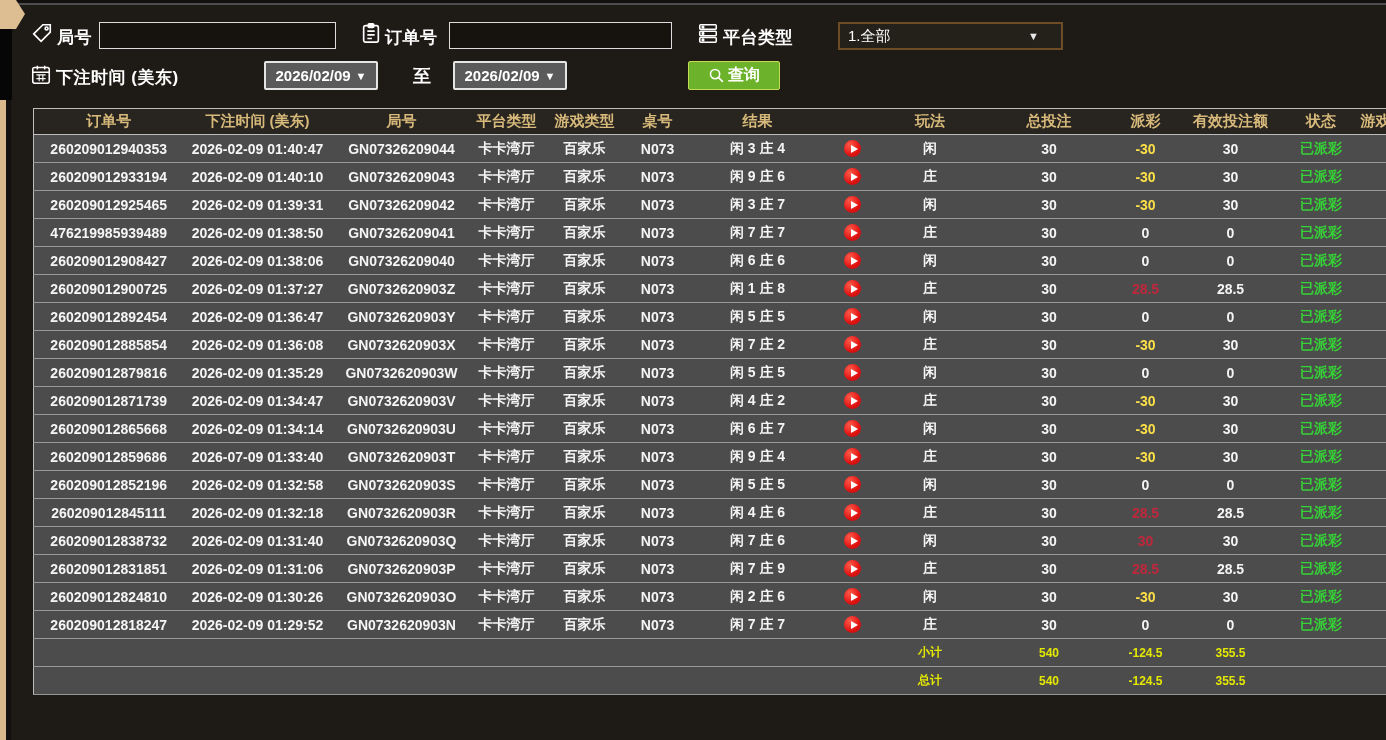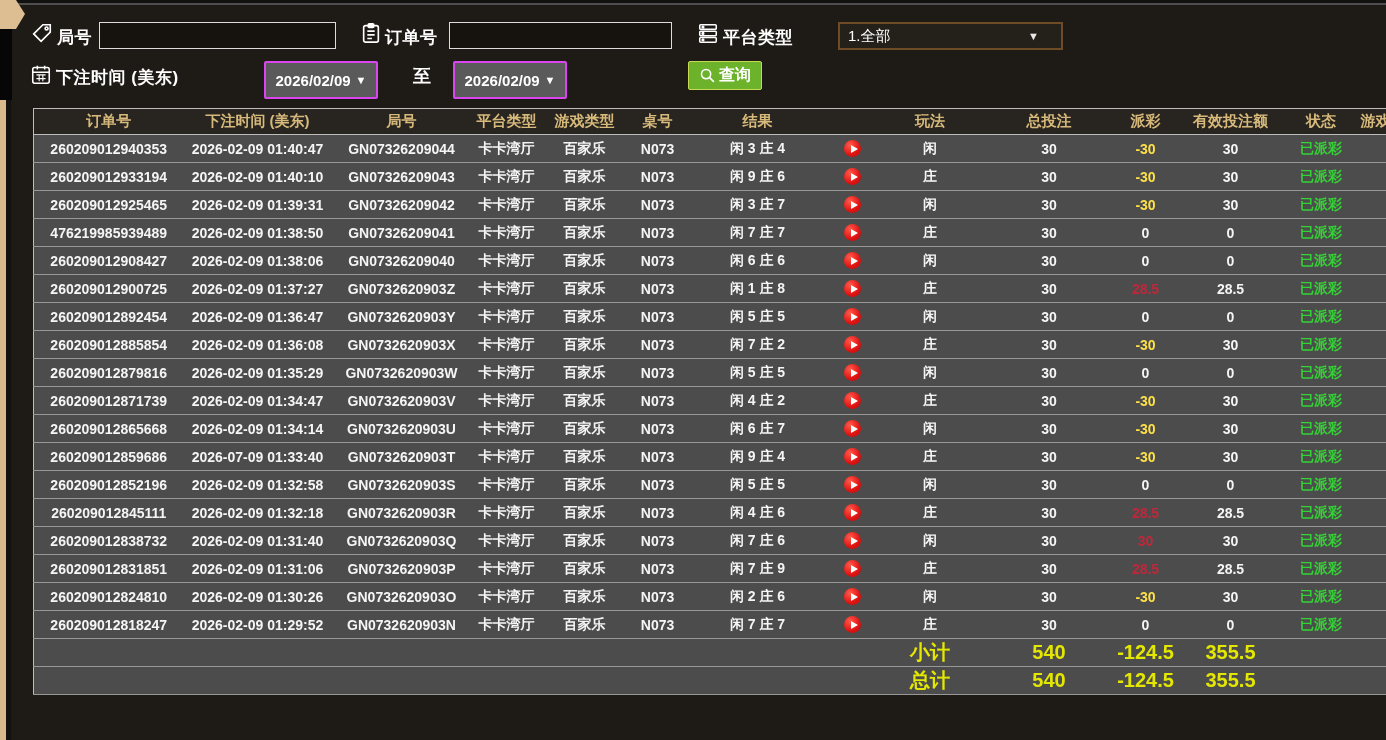--- a/index.html
+++ b/index.html
@@ -39,29 +39,29 @@
     outline:none;
   }
   .select-box {
     position:absolute; height:28px; background:#24201a;
     border:2px solid #6e4c26; color:#ffffff; font-size:15px;
     display:flex; align-items:center; padding:0 8px; cursor:pointer;
   }
   .select-box .arrow { position:absolute; right:22px; font-size:11px; color:#e8e8e8; }
 
   .date-btn {
-    position:absolute; width:114px; height:38px; background:#5a5a5a;
-    border:2px solid #d946ef; border-radius:2px; color:#fff;
+    position:absolute; width:114px; height:29px; background:#5a5a5a;
+    border:2px solid #e5e5e5; border-radius:2px; color:#fff;
     font-size:15px; font-weight:700; display:flex; align-items:center;
     justify-content:center; gap:5px; cursor:pointer;
   }
   .date-btn .arrow { font-size:11px; }
 
   .query-btn {
-    position:absolute; left:688px; top:61px; width:74px; height:29px;
+    position:absolute; left:688px; top:61px; width:92px; height:29px;
     background:#6cb22a; border:1px solid #c6da52; border-radius:2px;
     color:#fff; font-size:16px; font-weight:700;
     display:flex; align-items:center; justify-content:center; gap:3px; cursor:pointer;
   }
   .query-btn svg { width:17px; height:17px; }
 
   
   .table-clip {
     position:absolute; left:33px; top:108px; width:1353px; height:620px;
     overflow:hidden;
@@ -82,21 +82,21 @@
   }
   thead th:last-child { text-align:left; padding-left:4px; }
   tbody td {
     height:28px; background:#4c4c4c; color:#f5f5f5; font-size:14px;
     font-weight:600; text-align:center; border-bottom:1px solid #989898;
     white-space:nowrap;
   }
   td.win  { color:#c1273c; }
   td.loss { color:#fde047; }
   td.status { color:#36d136; font-weight:700;margin-top:8px; }
-  tr.summary td { color:#e4e800; font-weight:700; font-size:20px; }
+  tr.summary td { color:#e4e800; font-weight:700; font-size:12px; }
 
   .play {
     display:inline-block; width:17px; height:17px; border-radius:50%;
     background:radial-gradient(circle at 35% 30%, #ff5a4a, #e01212 60%, #b80c0c);
     position:relative; cursor:pointer; vertical-align:middle;
   }
   .play::after {
     content:""; position:absolute; left:6.5px; top:4.5px;
     border-left:7px solid #fff; border-top:4px solid transparent;
     border-bottom:4px solid transparent;

